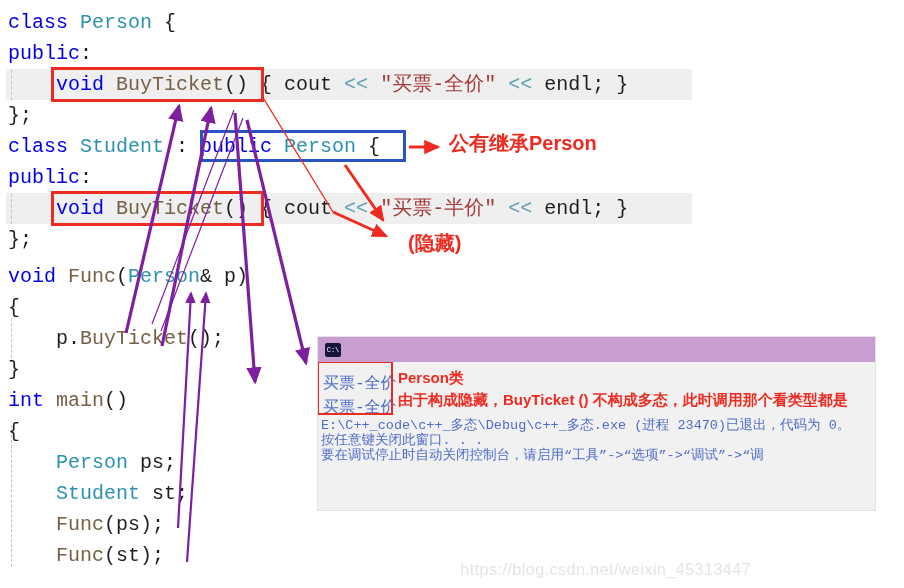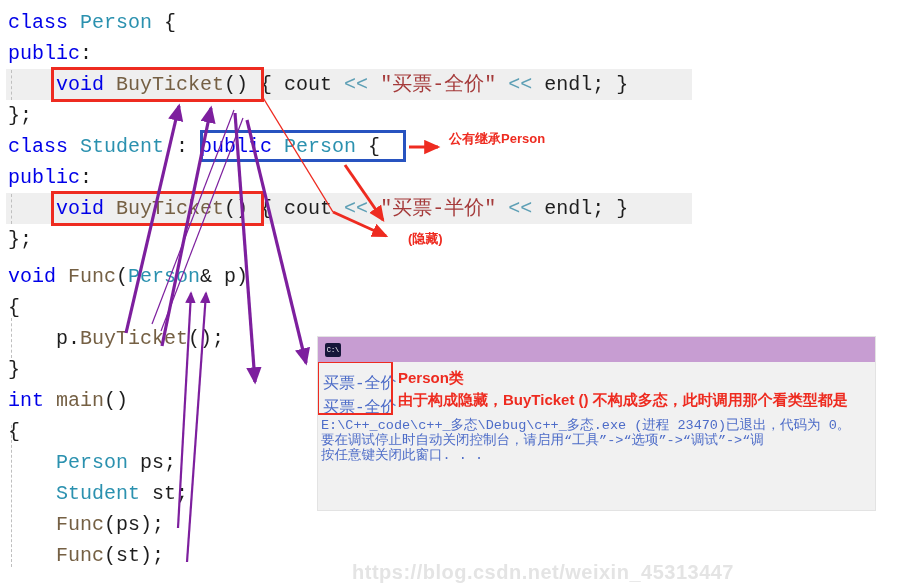--- a/index.html
+++ b/index.html
@@ -21,21 +21,21 @@
 
   .band{position:absolute;left:6px;width:686px;height:31px;background:var(--band);z-index:1;}
   .band1{top:69px;} .band2{top:193px;}
   .guide{position:absolute;width:0;border-left:1px dashed #bfbfbf;z-index:2;}
 
   .hl-box{position:absolute;z-index:6;background:transparent;}
   .red-box{border:3px solid var(--annotation-red);}
   .blue-box{border:3px solid #2853c0;}
 
   
-  .note{position:absolute;color:var(--annotation-red);font-size:13px;font-weight:600;z-index:7;white-space:nowrap;}
+  .note{position:absolute;color:var(--annotation-red);font-size:20px;font-weight:600;z-index:7;white-space:nowrap;}
 
   
   .console{position:absolute;left:318px;top:337px;width:557px;height:173px;z-index:5;
     box-shadow:0 0 0 1px #e3e3e3;}
   .console-title{height:25px;background:var(--title-bar);display:flex;align-items:center;
     padding-left:7px;font-size:13px;color:#111;}
   .console-icon{width:16px;height:14px;background:#16163a;color:#fff;border-radius:2px;
     font-size:7px;font-family:"Liberation Mono",monospace;display:flex;align-items:center;
     justify-content:center;margin-right:6px;flex:0 0 auto;}
   .console-body{position:relative;height:148px;background:var(--console-bg);overflow:hidden;
@@ -48,22 +48,22 @@
     font-family:"Liberation Sans","DejaVu Sans",sans-serif;white-space:nowrap;}
   .console-info{position:absolute;left:3px;top:56px;font-size:13.5px;line-height:15px;white-space:pre;}
 
   
   .arrows{position:absolute;left:0;top:0;z-index:8;pointer-events:none;}
   .ln-p{stroke:var(--arrow-purple);}
   .ln-r{stroke:var(--annotation-red);}
   .mk-p{fill:var(--arrow-purple);}
   .mk-r{fill:var(--annotation-red);}
 
-  .watermark{position:absolute;right:20px;top:561px;font-size:20px;color:var(--watermark);
-    z-index:4;letter-spacing:.5px;font-weight:bold;}
+  .watermark{position:absolute;right:3px;top:561px;font-size:16px;color:var(--watermark);
+    z-index:4;letter-spacing:.5px;}
 </style>
 </head>
 <body>
 
 <div class="screen">
 
   <div class="band band1"></div>
   <div class="band band2"></div>
 
   <div class="guide" style="left:11px;top:70px;height:30px;"></div>
@@ -84,21 +84,21 @@
     <div class="console-title">
       <span class="console-icon">C:\</span>
     </div>
     <div class="console-body">
       <div class="console-output-box"></div>
       <div class="console-output"><div>买票-全价</div><div>买票-全价</div></div>
       <div class="console-note">
         <div>Person类</div>
         <div>由于构成隐藏，BuyTicket () 不构成多态，此时调用那个看类型都是</div>
       </div>
-      <div class="console-info"><div>E:\C++_code\c++_多态\Debug\c++_多态.exe (进程 23470)已退出，代码为 0。</div><div>要在调试停止时自动关闭控制台，请启用“工具”-&gt;“选项”-&gt;“调试”-&gt;“调</div><div>按任意键关闭此窗口. . .</div></div>
+      <div class="console-info"><div>E:\C++_code\c++_多态\Debug\c++_多态.exe (进程 23470)已退出，代码为 0。</div><div>按任意键关闭此窗口. . .</div><div>要在调试停止时自动关闭控制台，请启用“工具”-&gt;“选项”-&gt;“调试”-&gt;“调</div></div>
     </div>
   </div>
 
   <svg class="arrows" width="904" height="588">
     <defs>
       <marker id="ap" markerWidth="7" markerHeight="6" refX="4.6" refY="2.4" orient="auto">
         <path class="mk-p" d="M0,0 L5.4,2.4 L0,4.8 z"></path>
       </marker>
       <marker id="ar" markerWidth="7" markerHeight="6" refX="4.6" refY="2.4" orient="auto">
         <path class="mk-r" d="M0,0 L5.4,2.4 L0,4.8 z"></path>

